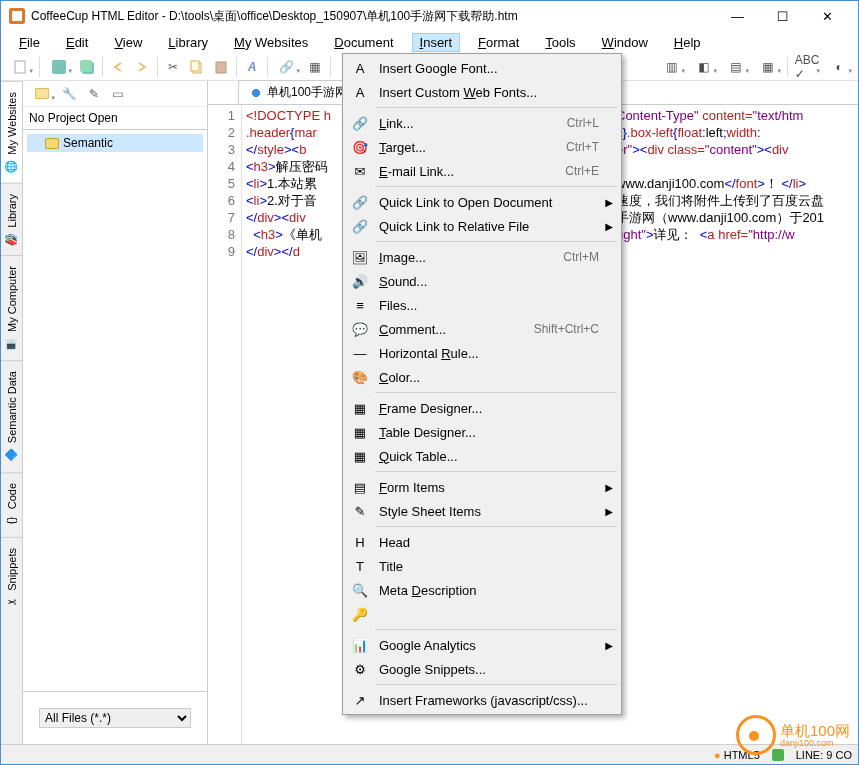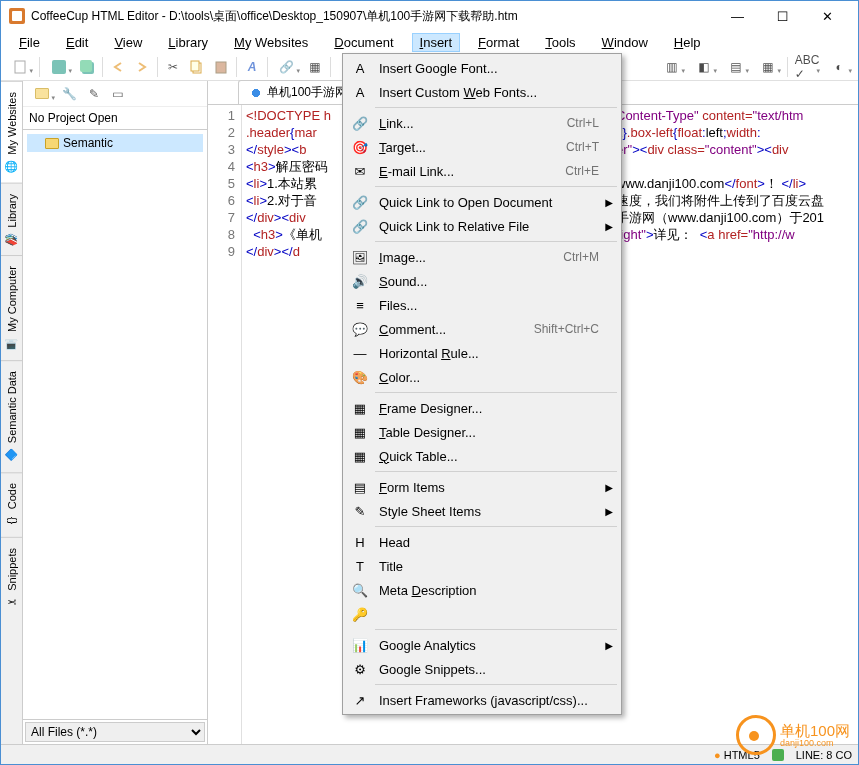--- a/index.html
+++ b/index.html
@@ -24,21 +24,21 @@
 .sidetab { writing-mode: vertical-rl; transform: rotate(180deg); padding: 10px 2px; font-size: 11px; text-align: center; border-bottom: 1px solid #ccc; cursor:default; display:flex; align-items:center; gap:4px;}
 .sidetab.active { background: #fff; }
 .sidetab-icon{width:14px;height:14px;display:inline-block;}
 .sidepanel { width: 185px; background: #fff; border-right: 1px solid #ccc; display:flex; flex-direction:column;}
 .sp-toolbar { height: 26px; display: flex; align-items: center; padding: 0 4px; gap: 2px; border-bottom:1px solid #eee;}
 .sp-noproj { padding: 4px 6px; font-size: 12px; }
 .sp-tab { display: inline-block; padding: 3px 12px; border: 1px solid #ccc; border-bottom: none; background: #fff; font-size: 12px; margin-left: 4px; border-radius: 3px 3px 0 0; position:relative; top:1px;}
 .sp-tree { border-top: 1px solid #ccc; padding: 4px; flex:1;}
 .tree-item { display: flex; align-items: center; gap: 4px; padding: 2px 4px 2px 18px; background: #cce8ff; }
 .folder-icon { width: 14px; height: 11px; background: #f7d774; border: 1px solid #c9a227; border-radius: 1px; }
-.sp-bottom { border-top: 1px solid #ccc; padding: 2px;}
+.sp-bottom { border-top: 1px solid #ccc; padding: 16px;}
 .sp-select{width:100%;font-size:12px;border:1px solid #ccc;padding:1px;}
 .editor-area { flex: 1; display: flex; flex-direction: column; background: #fff; position:relative;}
 .doc-tabs { height: 24px; display: flex; align-items: flex-end; padding-left: 30px; border-bottom: 1px solid #ccc; }
 .doc-tab { display: flex; align-items: center; gap: 4px; padding: 3px 10px; border: 1px solid #ccc; border-bottom: none; background: #fff; font-size: 12px; border-radius: 3px 3px 0 0;}
 .ie-icon{width:14px;height:14px;background:radial-gradient(circle,#3b8de6 40%,#fff 42%);border-radius:50%;position:relative;}
 .code-area { flex: 1; display: flex; font-family: Consolas, monospace; font-size: 13px; overflow:hidden; white-space: pre; }
 .gutter { width: 34px; background: #fff; border-right: 1px solid #e0e0e0; text-align: right; padding: 2px 6px 0 0; color: #777; line-height: 17px; }
 .code { flex: 1; padding: 2px 4px 0 4px; line-height: 17px; overflow:hidden;}
 .c-tag{color:#0000c4;} .c-attr{color:#b22222;} .c-txt{color:#000;} .c-red{color:#b22222;} .c-kw{color:#800080;}
 .insert-menu { position: absolute; left: 341px; top: 52px; width: 280px; background: #f0f0f0; border: 1px solid #a0a0a0; box-shadow: 3px 3px 5px rgba(0,0,0,0.3); z-index: 100; padding: 2px; }
@@ -314,21 +314,21 @@
 
 <div class="statusbar">
   <div class="status-spacer"></div>
   <div class="status-item">
       <span style="color:#f7931e">●</span>
       <span>HTML5</span>
     </div>
   <div class="status-item">
       <span class="disk-icon"></span>
     </div>
-  <div class="status-item">LINE: 8 CO</div>
+  <div class="status-item">LINE: 9 CO</div>
 </div>
 
 <div class="logo-overlay">
   <div class="logo-circle"></div>
   <div class="logo-text">
     <span class="logo-cn">单机100网</span>
     <span class="logo-en">danji100.com</span>
   </div>
 </div>
 

